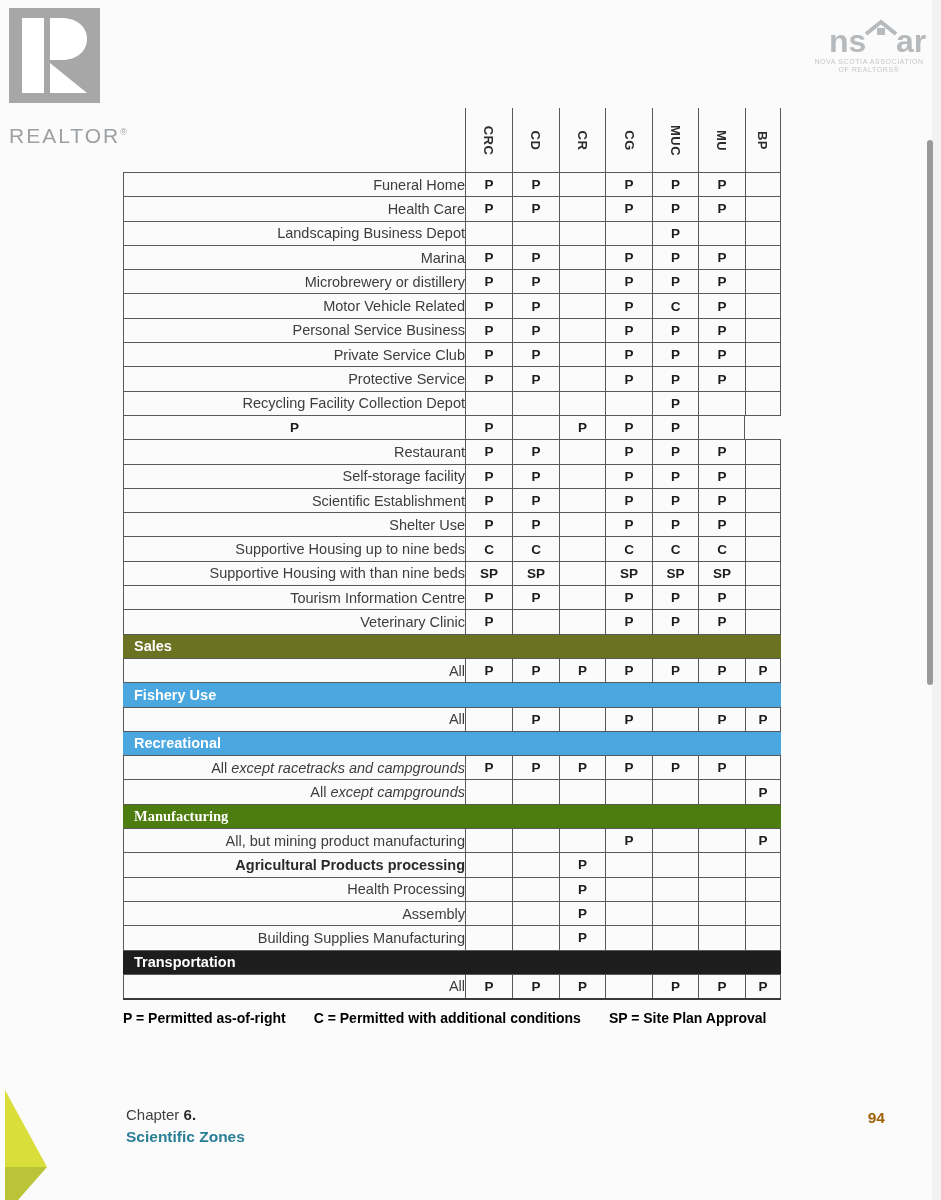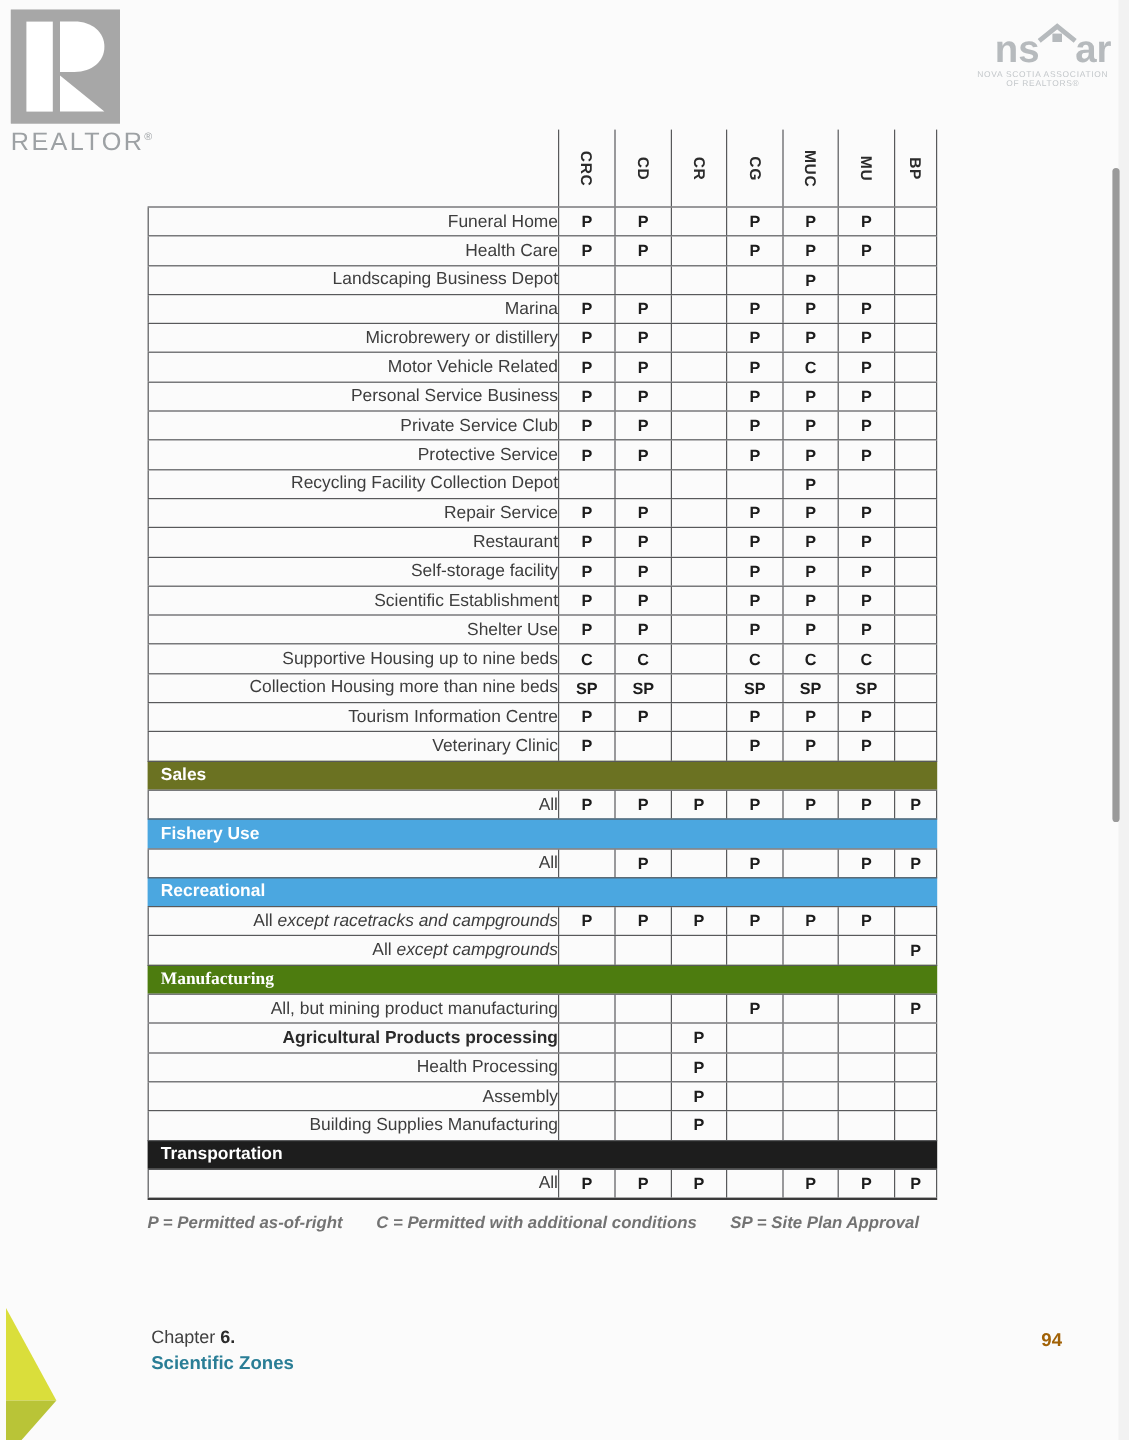--- a/index.html
+++ b/index.html
@@ -2,21 +2,21 @@
 <html><head>
 <meta charset="utf-8">
 <style>
   * { margin:0; padding:0; box-sizing:border-box; }
   html,body { width:941px; height:1200px; }
   body { font-family:"Liberation Sans", sans-serif; background:#fbfbfb; position:relative; overflow:hidden; }
 
   
   .realtor { position:absolute; left:9px; top:8px; width:92px; }
   .realtor-box { width:91px; height:95px; background:#a7a7a7; position:relative; }
-  .realtor-word { margin-top:4px; color:#9da1a4; font-size:21px; letter-spacing:2px; font-weight:400; }
+  .realtor-word { margin-top:21px; color:#9da1a4; font-size:21px; letter-spacing:2px; font-weight:400; }
   .realtor-word sup { font-size:9px; }
   .nsar { position:absolute; left:803px; top:16px; width:132px; }
 
   
   .scroll-track { position:absolute; right:0; top:0; width:9px; height:1200px; background:#f2f2f2; }
   .scroll-thumb { position:absolute; left:927px; top:140px; width:6px; height:545px; background:#9a9a9a; border-radius:3px; }
 
   
   .table-wrap { position:absolute; left:123px; top:108px; width:658px; color:#3d3d3d; }
   .grid-row { display:grid; grid-template-columns:342px 47px 47px 46px 47px 46px 47px 36px; }
@@ -30,21 +30,21 @@
   .name-cell em { font-style:italic; margin-left:4px; }
   .name-cell.bold { font-weight:700; color:#2b2b2b; }
   .val-cell { border-left:1px solid #58595b; display:flex; align-items:center; justify-content:center; font-weight:700; font-size:13.5px; color:#1c1c1c; }
   .use-row .val-cell:last-child { border-right:1px solid #58595b; }
 
   .sec-row { height:24.3px; border-top:1px solid #58595b; display:flex; align-items:center; }
   .sec-label { color:#ffffff; font-weight:700; font-size:14.5px; padding-left:11px; }
 
   .table-body { border-bottom:2px solid #3a3a3a; }
 
-  .legend { padding-top:7px; font-weight:700; font-size:14px; color:#737373; line-height:1.7; width:658px;font-style:italic; }
+  .legend { padding-top:7px; font-weight:700; font-size:14px; color:#000000; line-height:1.7; width:658px; }
 
   
   .footer { position:absolute; left:92px; top:1104px; font-size:15px; color:#3f3f3f; line-height:22px;margin-left:34px; }
   .chapter-num { font-weight:700; color:#2b2b2b; }
   .chapter-title { font-weight:700; color:#2a7e96; font-size:15.5px; }
   .page-num { position:absolute; left:845px; top:1109px; width:40px; text-align:right; font-weight:700; font-size:15.5px; color:#a16207; }
 
   .corner-deco { position:absolute; left:0; top:1080px; }
 </style>
 </head>
@@ -217,23 +217,20 @@
           </div>
           <div class="val-cell"></div>
           <div class="val-cell"></div>
           <div class="val-cell"></div>
           <div class="val-cell"></div>
           <div class="val-cell">P</div>
           <div class="val-cell"></div>
           <div class="val-cell"></div>
         </div>
         <div class="grid-row use-row">
-          <div class="name-cell">
-            <span>Repair Service</span>
-          </div>
           <div class="val-cell">P</div>
           <div class="val-cell">P</div>
           <div class="val-cell"></div>
           <div class="val-cell">P</div>
           <div class="val-cell">P</div>
           <div class="val-cell">P</div>
           <div class="val-cell"></div>
         </div>
         <div class="grid-row use-row">
           <div class="name-cell">
@@ -290,21 +287,21 @@
           <div class="val-cell">C</div>
           <div class="val-cell">C</div>
           <div class="val-cell"></div>
           <div class="val-cell">C</div>
           <div class="val-cell">C</div>
           <div class="val-cell">C</div>
           <div class="val-cell"></div>
         </div>
         <div class="grid-row use-row">
           <div class="name-cell">
-            <span>Collection Housing more than nine beds</span>
+            <span>Supportive Housing with than nine beds</span>
           </div>
           <div class="val-cell">SP</div>
           <div class="val-cell">SP</div>
           <div class="val-cell"></div>
           <div class="val-cell">SP</div>
           <div class="val-cell">SP</div>
           <div class="val-cell">SP</div>
           <div class="val-cell"></div>
         </div>
         <div class="grid-row use-row">

